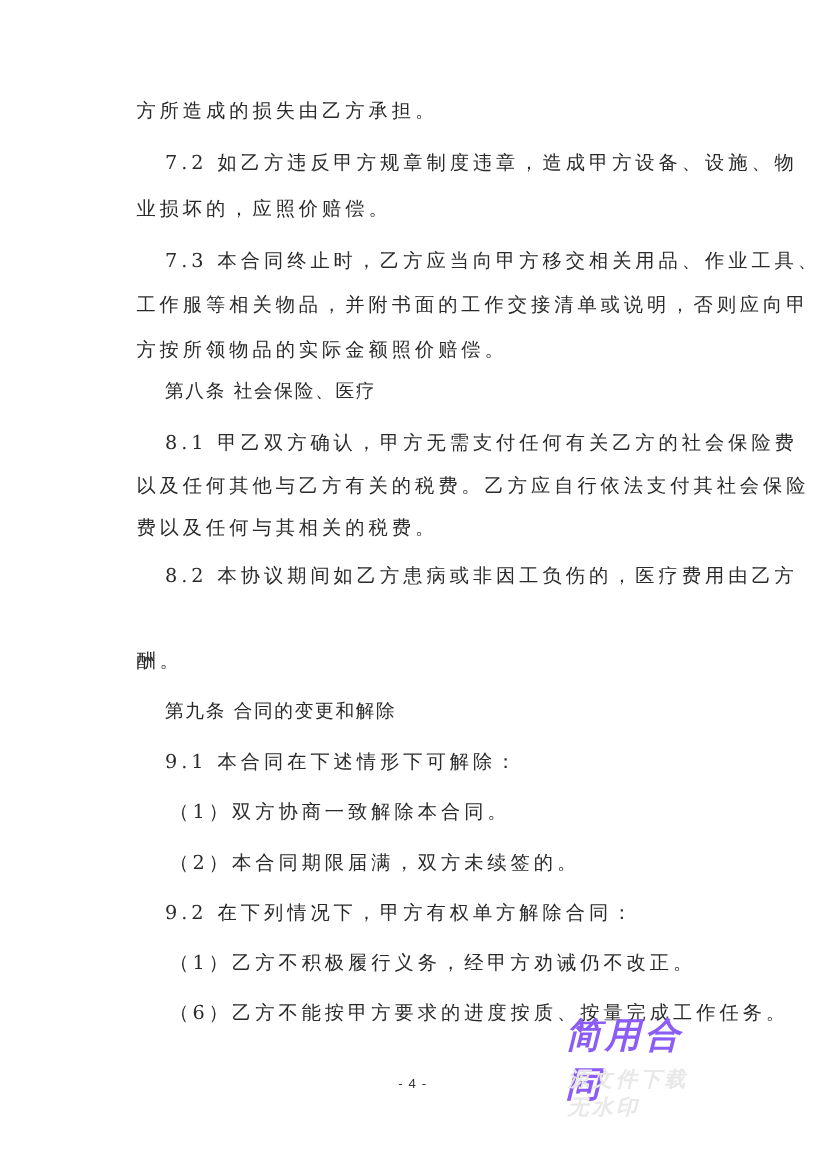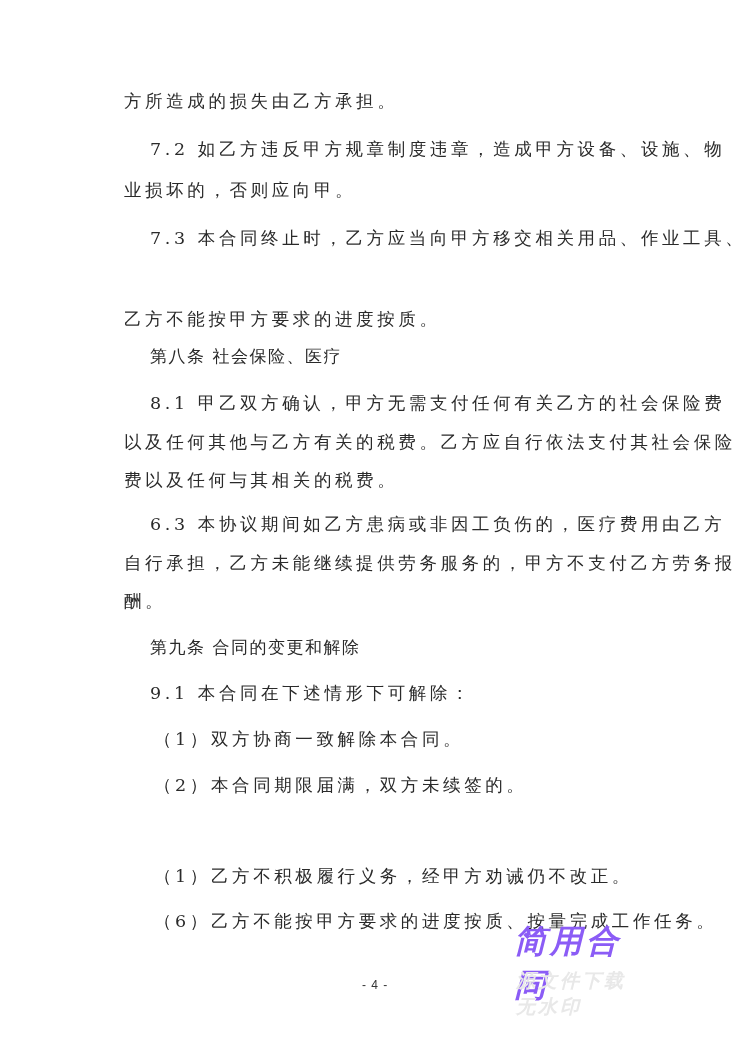--- a/index.html
+++ b/index.html
@@ -18,34 +18,35 @@
     .pagenum { position: absolute; left: 358px; top: 978px; font-size: 12px; color: #333; font-family: "Liberation Sans", sans-serif; letter-spacing: 1px; }
     .wm1 { position: absolute; left: 510px; top: 920px; font-family: "DejaVu Sans", sans-serif; font-weight: bold; font-style: italic; font-size: 32px; color: #8b5cf6; letter-spacing: 4px; }
     .wm2 { position: absolute; left: 512px; top: 968px; font-family: "DejaVu Sans", sans-serif; font-weight: bold; font-style: italic; font-size: 19px; color: #e8e8e8; letter-spacing: 3px; }
   </style>
 </head>
 <body>
 
 <div class="page">
   <div class="line" style="top:89px">方所造成的损失由乙方承担。</div>
   <div class="line indent" style="top:137px">7.2 如乙方违反甲方规章制度违章，造成甲方设备、设施、物</div>
-  <div class="line" style="top:178px">业损坏的，否则应向甲。</div>
+  <div class="line" style="top:178px">业损坏的，应照价赔偿。</div>
   <div class="line indent" style="top:226px">7.3 本合同终止时，乙方应当向甲方移交相关用品、作业工具、</div>
-  <div class="line" style="top:307px">乙方不能按甲方要求的进度按质。</div>
+  <div class="line" style="top:266px">工作服等相关物品，并附书面的工作交接清单或说明，否则应向甲</div>
+  <div class="line" style="top:307px">方按所领物品的实际金额照价赔偿。</div>
   <div class="line indent heading" style="top:344px">第八条 社会保险、医疗</div>
   <div class="line indent" style="top:391px">8.1 甲乙双方确认，甲方无需支付任何有关乙方的社会保险费</div>
   <div class="line" style="top:468px">费以及任何与其相关的税费。</div>
   <div class="line" style="top:430px">以及任何其他与乙方有关的税费。乙方应自行依法支付其社会保险</div>
-  <div class="line indent" style="top:512px">6.3 本协议期间如乙方患病或非因工负伤的，医疗费用由乙方</div>
-  <div class="line" style="top:551px">自行承担，乙方未能继续提供劳务服务的，甲方不支付乙方劳务报</div>
+  <div class="line indent" style="top:512px">8.2 本协议期间如乙方患病或非因工负伤的，医疗费用由乙方</div>
   <div class="line" style="top:589px">酬。</div>
   <div class="line indent heading" style="top:635px">第九条 合同的变更和解除</div>
   <div class="line indent" style="top:681px">9.1 本合同在下述情形下可解除：</div>
   <div class="line item" style="top:727px">（1）双方协商一致解除本合同。</div>
   <div class="line item" style="top:773px">（2）本合同期限届满，双方未续签的。</div>
+  <div class="line indent" style="top:818px">9.2 在下列情况下，甲方有权单方解除合同：</div>
   <div class="line item" style="top:864px">（1）乙方不积极履行义务，经甲方劝诫仍不改正。</div>
   <div class="line item" style="top:909px">（6）乙方不能按甲方要求的进度按质、按量完成工作任务。</div>
 
   <div class="pagenum">- 4 -</div>
 
   <div class="wm1">简用合同</div>
   <div class="wm2">源文件下载无水印</div>
 </div>
 
 </body></html>

